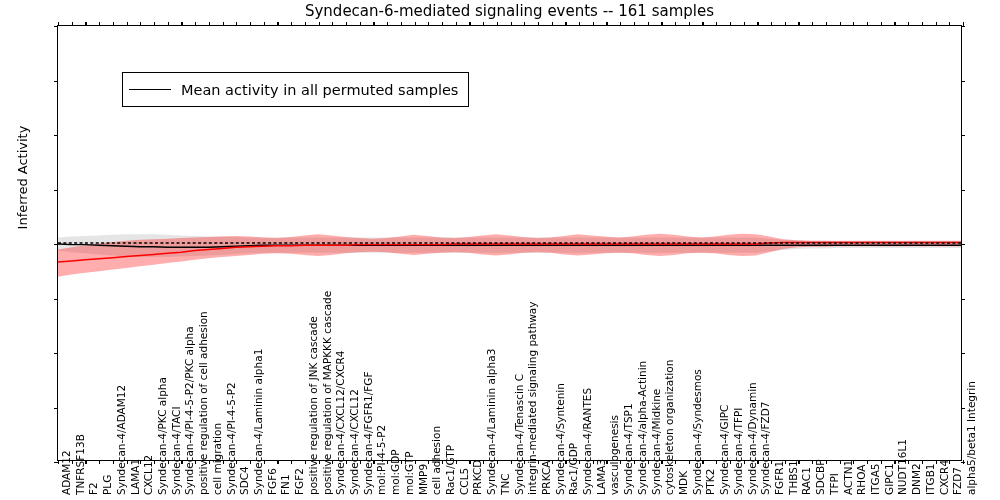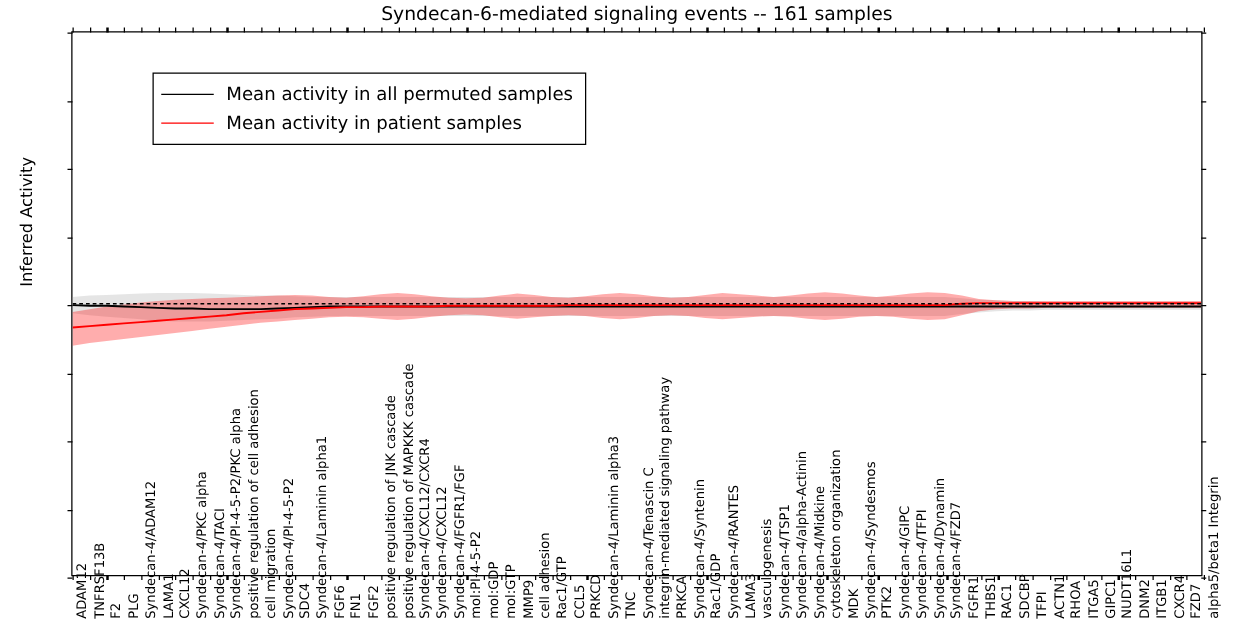--- a/index.html
+++ b/index.html
@@ -9,21 +9,21 @@
   #ylabel{position:absolute;left:-58px;top:170px;width:160px;text-align:center;font-size:13px;color:#000;transform:rotate(-90deg);}
   #xlabel{position:absolute;left:57px;top:480px;width:905px;text-align:center;font-size:13px;color:#000;}
   #plot{position:absolute;left:57px;top:25px;width:905px;height:436px;border:1.3px solid #000;box-sizing:border-box;background:#fff;}
   #svgwrap{position:absolute;left:0;top:0;width:100%;height:100%;}
   .ytickmark{position:absolute;left:-4px;width:4px;height:1.2px;background:#000;}
   .ytickmark.r{left:auto;right:-4px;}
   .xtickmark{position:absolute;bottom:-4px;width:1.2px;height:4px;background:#000;}
   .xtickmark.t{bottom:auto;top:-4px;}
   #xlabels{position:absolute;left:57px;top:463px;width:905px;height:40px;}
   .xlab{position:absolute;font-size:10.5px;color:#000;white-space:nowrap;transform-origin:left top;transform:rotate(-90deg);line-height:1;}
-  #legend{position:absolute;left:64px;top:32px;background:#fff;border:1.2px solid #000;padding:5px 10px 5px 6px;}
+  #legend{position:absolute;left:64px;top:46px;background:#fff;border:1.2px solid #000;padding:5px 10px 5px 6px;}
   .lgrow{display:flex;align-items:center;height:23px;}
   .lgline{width:42px;height:0;border-top:1.6px solid #000;margin-right:10px;}
   .lgline.red{border-top-color:#ff0000;}
   .lgtxt{font-size:14.5px;color:#000;white-space:nowrap;}
 </style>
 </head>
 <body>
 
 <div id="fig">
 
@@ -199,24 +199,20 @@
         <div class="xtickmark t" style="left: 891.288px;"></div>
         <div class="xtickmark" style="left: 905px;"></div>
         <div class="xtickmark t" style="left: 905px;"></div>
       </div>
 
     <div id="legend">
       <div class="lgrow">
         <span class="lgline"></span>
         <span class="lgtxt">Mean activity in all permuted samples</span>
       </div>
-      <div class="lgrow">
-        <span class="lgline red"></span>
-        <span class="lgtxt">Mean activity in patient samples</span>
-      </div>
     </div>
   </div>
 
   <div id="xlabels">
       <div class="xlab" style="left: 4px; top: 32px;">ADAM12</div>
       <div class="xlab" style="left: 17.7121px; top: 32px;">TNFRSF13B</div>
       <div class="xlab" style="left: 31.4242px; top: 32px;">F2</div>
       <div class="xlab" style="left: 45.1364px; top: 32px;">PLG</div>
       <div class="xlab" style="left: 58.8485px; top: 32px;">Syndecan-4/ADAM12</div>
       <div class="xlab" style="left: 72.5606px; top: 32px;">LAMA1</div>

